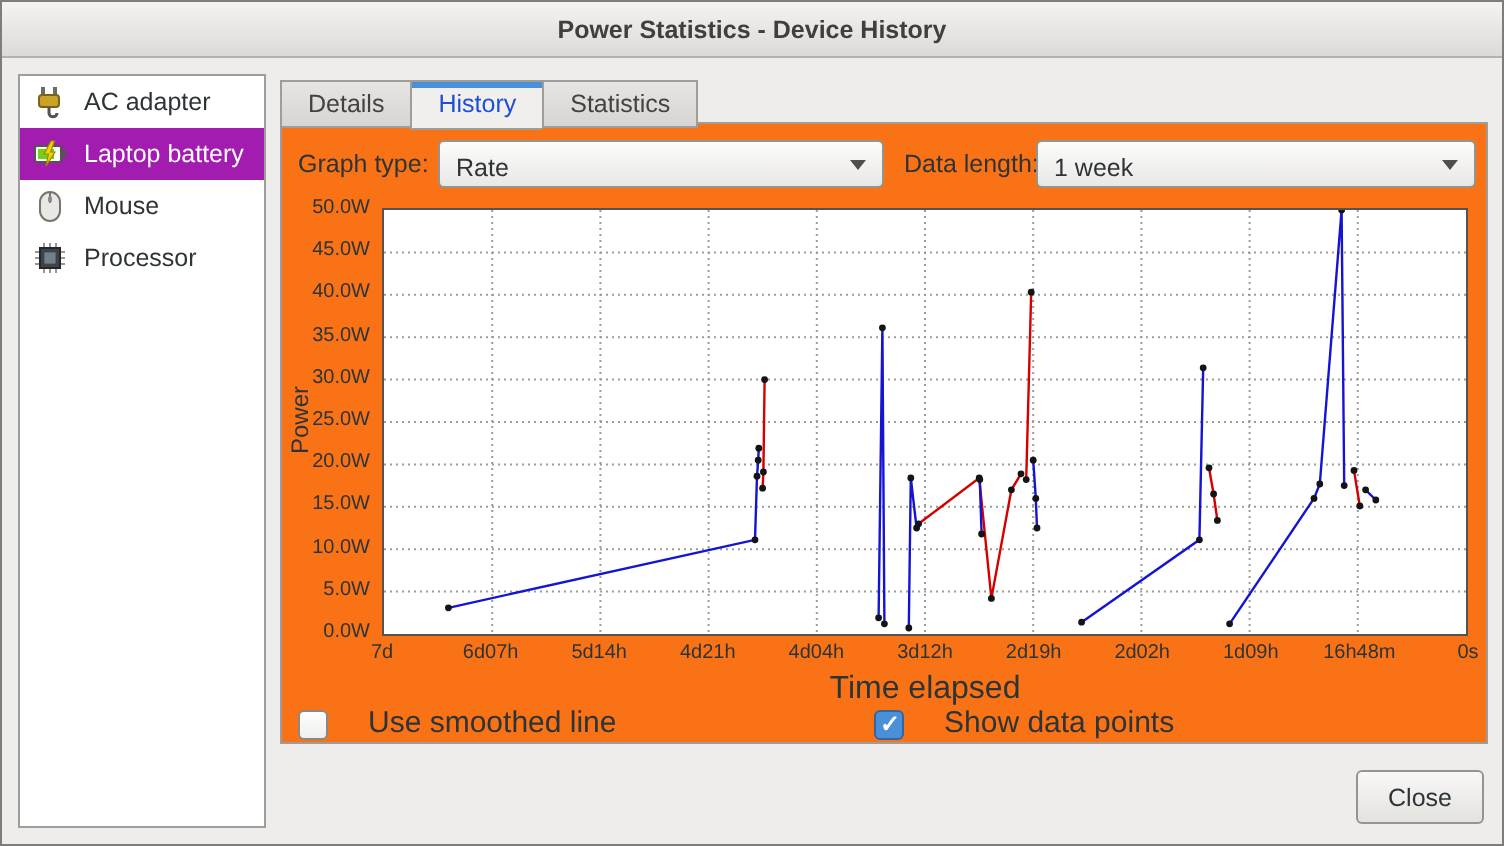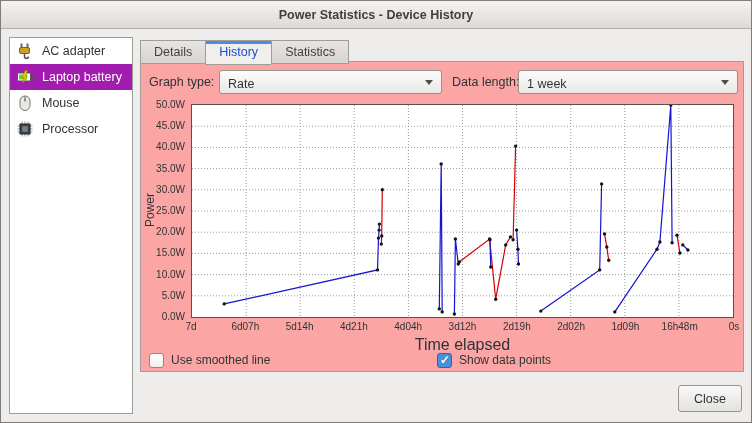--- a/index.html
+++ b/index.html
@@ -15,41 +15,41 @@
   .list-item.on{background:#a21caf;color:#ffffff;}
   .icon{width:22px;height:22px;display:flex;align-items:center;justify-content:center;flex:0 0 22px;}
   .icon svg{display:block;}
   
   .tabs{position:absolute;left:139px;top:39px;display:flex;z-index:3;}
   .tab{padding:4px 13px 4px;font-size:12.5px;background:linear-gradient(#e7e5e2,#d7d5d2);
     border:1px solid #9f9d9a;border-right:none;color:#44423f;}
   .tab:last-child{border-right:1px solid #9f9d9a;}
   .tab.on{background:#f1efec;box-shadow:inset 0 3px 0 #4a90d9;margin-bottom:-1px;padding-bottom:5px;color:#1d4ed8;}
   .frame{position:absolute;left:139px;top:60px;width:604px;height:311px;border:1px solid #9f9d9a;
-    background:#fca5a5;box-sizing:border-box;z-index:1;}
+    background:#f97316;box-sizing:border-box;z-index:1;}
   
   .ctl-label{position:absolute;top:13px;font-size:12.5px;}
   .combo{position:absolute;top:8px;height:24px;border:1px solid #96948f;border-radius:3px;
     background:linear-gradient(#fcfcfb,#e9e8e6);display:flex;align-items:center;
     padding:4px 24px 0 8px;font-size:12.5px;box-sizing:border-box;cursor:default;}
   .combo .chev{position:absolute;right:8px;top:9px;width:0;height:0;
     border-left:4px solid transparent;border-right:4px solid transparent;border-top:5px solid #504e4a;}
   
   .ylab{position:absolute;left:1px;top:42px;height:212px;width:15px;display:flex;align-items:center;justify-content:center;font-size:12px;}
   .ylab span{display:block;transform:rotate(-90deg);white-space:nowrap;}
   .yticks{position:absolute;left:12px;top:42px;width:35px;height:212px;font-size:10px;}
   .yticks span{position:absolute;right:3px;transform:translateY(-50%);white-space:nowrap;}
   .plot{position:absolute;left:50px;top:42px;width:541px;height:212px;background:#ffffff;border:1px solid #56524d;}
   .plot svg{position:absolute;left:0;top:0;}
   .grid{stroke:#9b9b9b;stroke-width:1;stroke-dasharray:1 2;}
   .xticks{position:absolute;left:50px;top:259px;width:543px;height:12px;font-size:10px;}
   .xticks span{position:absolute;transform:translateX(-50%);white-space:nowrap;}
   .xlab{position:absolute;left:50px;top:274px;width:543px;text-align:center;font-size:16px;}
   
-  .check{position:absolute;display:flex;align-items:flex-start;gap:7px;font-size:12px;cursor:default;}
+  .check{position:absolute;display:flex;align-items:flex-end;gap:20px;font-size:15px;cursor:default;}
   .box{width:15px;height:15px;border:1px solid #8b8985;border-radius:3px;
     background:linear-gradient(#fefefe,#f0efed);position:relative;box-sizing:border-box;flex:0 0 15px;}
   .box.on{background:#4a90d9;border-color:#35659c;}
   .box.on::after{content:"\2713";position:absolute;left:2px;top:-1px;color:#fff;font-size:12px;font-weight:bold;}
   
   .close-btn{position:absolute;right:9px;top:384px;width:62px;height:25px;border:1px solid #96948f;border-radius:3px;
     background:linear-gradient(#f9f8f7,#e4e2df);font-size:12.5px;display:flex;align-items:center;justify-content:center;cursor:default;}
 </style>
 </head>
 <body>

